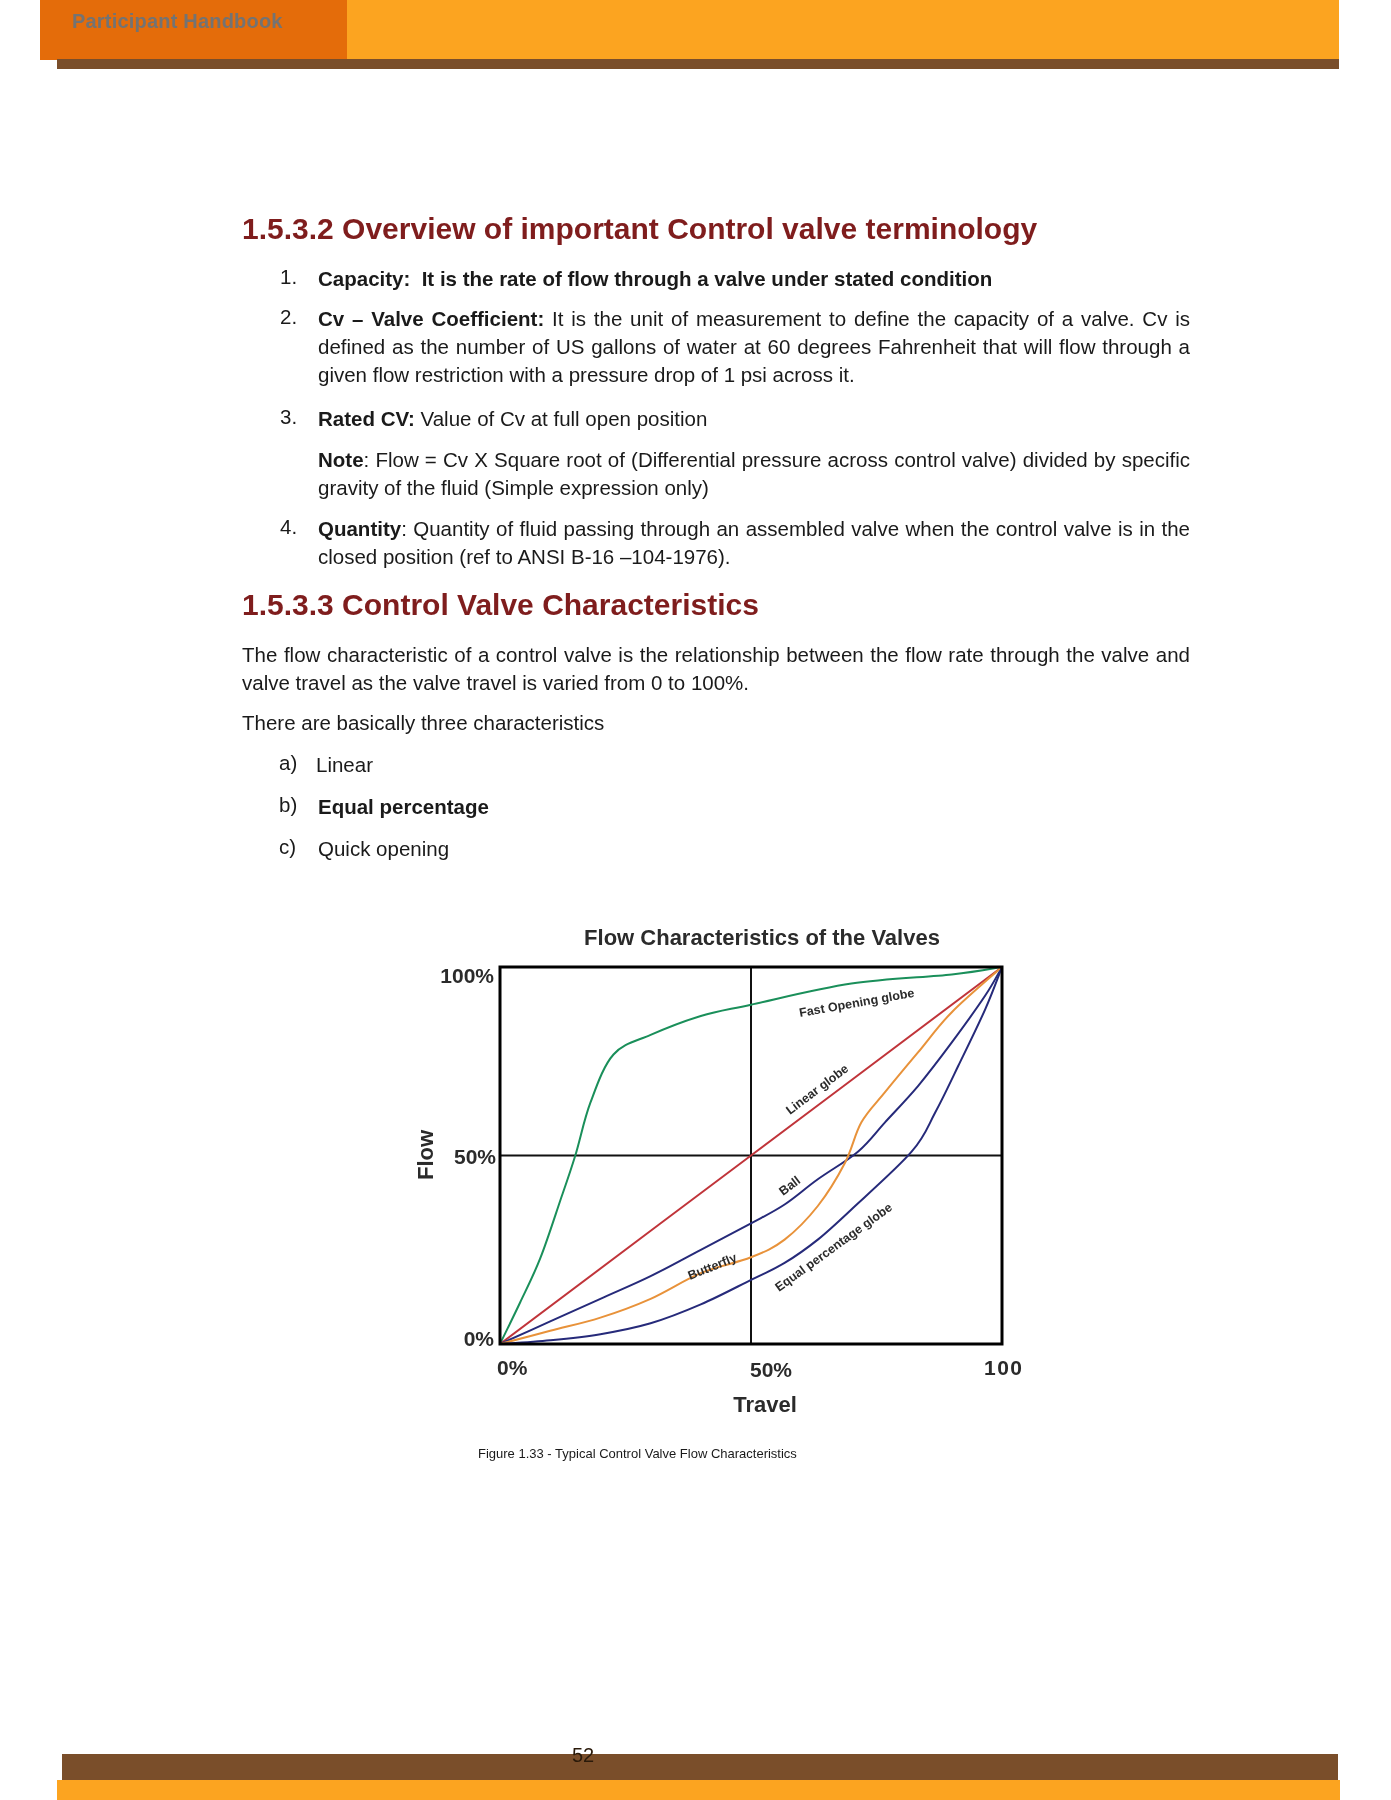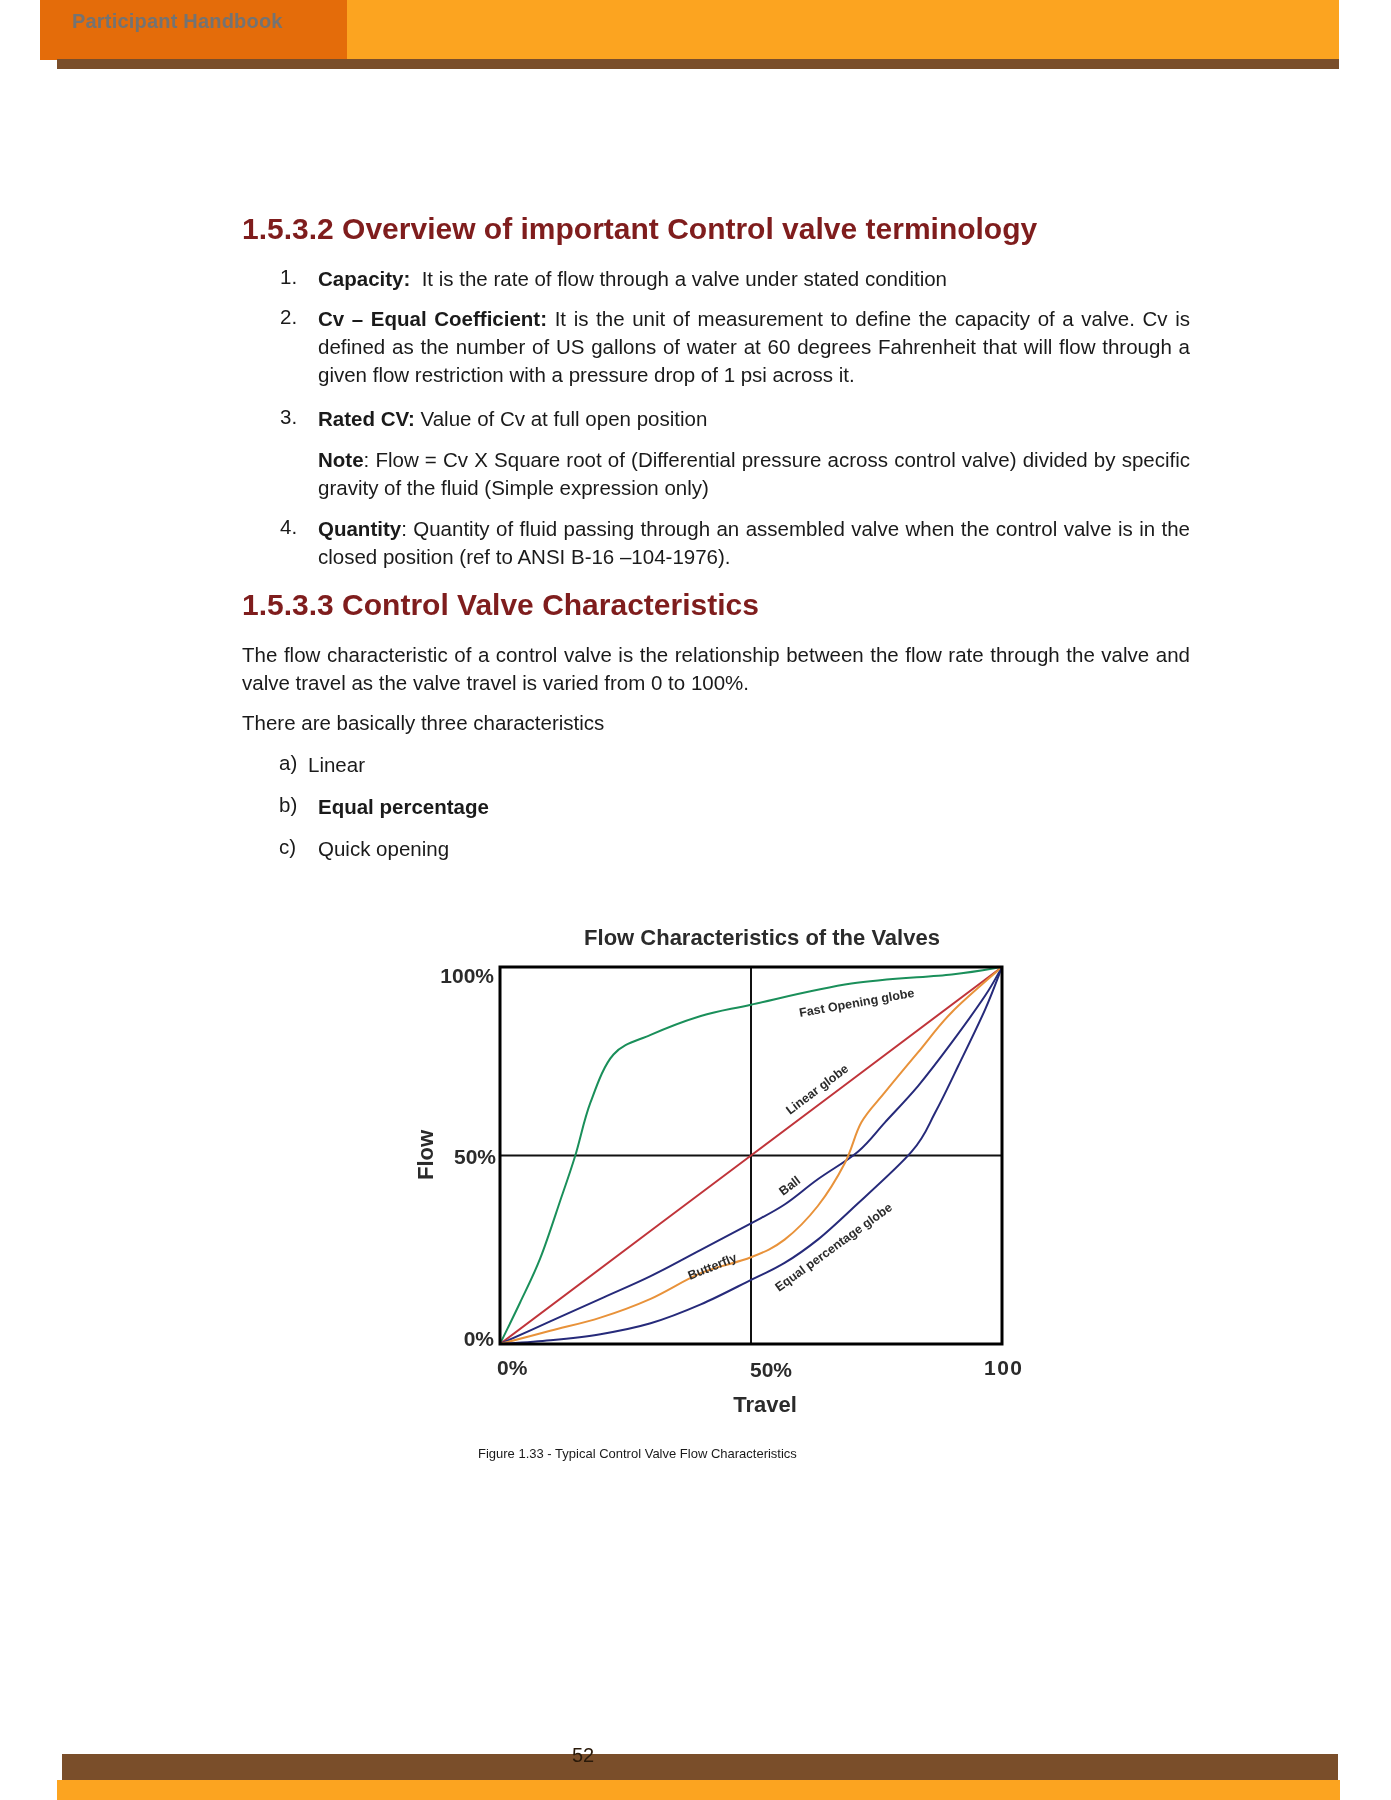--- a/index.html
+++ b/index.html
@@ -30,39 +30,39 @@
 <body>
 
 <div class="abs" id="hdr-light"></div>
 <div class="abs" id="hdr-dark"></div>
 <div class="abs" id="hdr-brown"></div>
 <div class="abs" id="hdr-title">Participant Handbook</div>
 
 <div class="abs h2" style="left:242px; top:212px;">1.5.3.2 Overview of important Control valve terminology</div>
 
 <div class="abs lnum" style="left:280px; top:265px;">1.</div>
-<div class="abs body just" style="left:318px; top:265px; width:872px;"><b>Capacity:</b><span style="white-space:pre-wrap;">  It is the rate of flow through a valve under stated condition</span></div>
+<div class="abs body just" style="left:318px; top:265px; width:872px;"><b>Capacity:</b><span style="white-space:pre-wrap;font-weight:bold;">  It is the rate of flow through a valve under stated condition</span></div>
 
 <div class="abs lnum" style="left:280px; top:305px;">2.</div>
-<div class="abs body just" style="left:318px; top:305px; width:872px;"><b>Cv – Equal Coefficient:</b><span> It is the unit of measurement to define the capacity of a valve. Cv is defined as the number of US gallons of water at 60 degrees Fahrenheit that will flow through a given flow restriction with a pressure drop of 1 psi across it.</span></div>
+<div class="abs body just" style="left:318px; top:305px; width:872px;"><b>Cv – Valve Coefficient:</b><span> It is the unit of measurement to define the capacity of a valve. Cv is defined as the number of US gallons of water at 60 degrees Fahrenheit that will flow through a given flow restriction with a pressure drop of 1 psi across it.</span></div>
 
 <div class="abs lnum" style="left:280px; top:405px;">3.</div>
 <div class="abs body just" style="left:318px; top:405px; width:872px;"><b>Rated CV:</b><span> Value of Cv at full open position</span></div>
 
 <div class="abs body just" style="left:318px; top:446px; width:872px;"><b>Note</b><span>: Flow = Cv X Square root of (Differential pressure across control valve) divided by specific gravity of the fluid (Simple expression only)</span></div>
 
 <div class="abs lnum" style="left:280px; top:515px;">4.</div>
 <div class="abs body just" style="left:318px; top:515px; width:872px;"><b>Quantity</b><span>: Quantity of fluid passing through an assembled valve when the control valve is in the closed position (ref to ANSI B-16 –104-1976).</span></div>
 
 <div class="abs h2" style="left:242px; top:588px;">1.5.3.3 Control Valve Characteristics</div>
 <div class="abs body just" style="left:242px; top:641px; width:948px;">The flow characteristic of a control valve is the relationship between the flow rate through the valve and valve travel as the valve travel is varied from 0 to 100%.</div>
 <div class="abs body" style="left:242px; top:709px;">There are basically three characteristics</div>
 
 <div class="abs lnum" style="left:279px; top:751px;">a)</div>
-<div class="abs body" style="left:308px; top:751px;text-align:right;">Linear</div>
+<div class="abs body" style="left:316px; top:751px;text-align:right;">Linear</div>
 <div class="abs lnum" style="left:279px; top:793px;">b)</div>
 <div class="abs body" style="left:318px; top:793px;font-weight:bold;">Equal percentage</div>
 <div class="abs lnum" style="left:279px; top:835px;">c)</div>
 <div class="abs body" style="left:318px; top:835px;">Quick opening</div>
 
 <svg class="abs" id="chart" width="1391" height="1800" viewBox="0 0 1391 1800">
   <text id="c-title" x="762" y="945" font-size="22" text-anchor="middle">Flow Characteristics of the Valves</text>
   <g id="c-grid">
       <line x1="751" x2="751" y1="967" y2="1344" stroke="#111" stroke-width="2"></line>
       <line x1="500" x2="1002" y1="1155.5" y2="1155.5" stroke="#111" stroke-width="2"></line>

